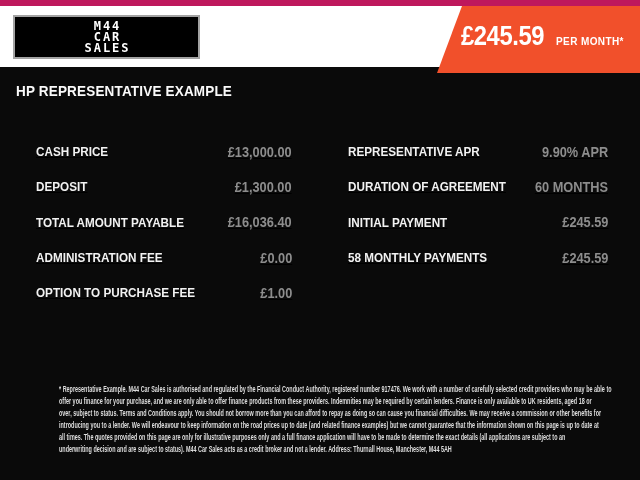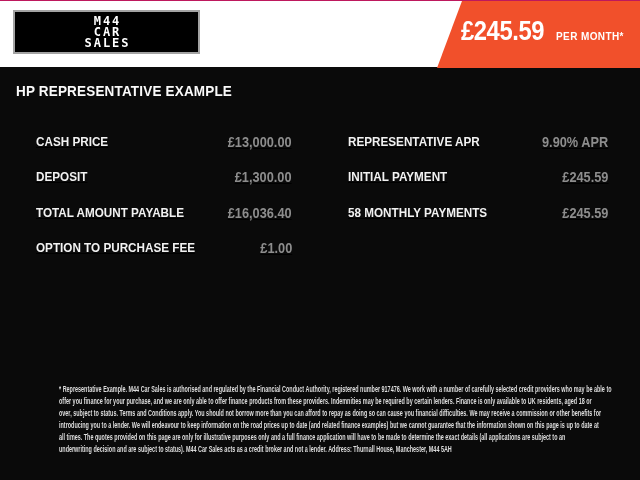--- a/index.html
+++ b/index.html
@@ -2,21 +2,21 @@
 <html><head>
 <meta charset="utf-8">
 <style>
   html,body { margin:0; padding:0; background:#0A0A0A; }
   .page {
     position:relative; width:640px; height:480px; overflow:hidden;
     background:#0A0A0A; font-family:"Liberation Sans", sans-serif;
   }
   .topbar {
     position:absolute; left:0; top:0; width:640px; height:67px;
-    background:#FFFFFF; border-top:1px solid #be185d; box-sizing:border-box;
+    background:#FFFFFF; border-top:6px solid #be185d; box-sizing:border-box;
   }
   .logo-box {
     position:absolute; left:13px; top:9px; width:183px; height:40px;
     background:#000000; border:2px solid #A3A3A3; cursor:pointer;
     display:flex; flex-direction:column; align-items:center; justify-content:center;
   }
   .logo-line {
     color:#FFFFFF; font-family:"DejaVu Sans Mono", monospace;
     font-weight:700; font-size:12px; line-height:11px;
     letter-spacing:2px; text-indent:2px;
@@ -39,21 +39,21 @@
   .title {
     position:absolute; left:16px; top:83px; margin:0;
     color:#FAFAFA; font-size:15px; font-weight:700; line-height:1;
     letter-spacing:0.2px; white-space:nowrap;
     transform:scaleX(0.9); transform-origin:0 0;
   }
   .col { position:absolute; top:134px; }
   .col-left  { left:36px;  width:256px; }
   .col-right { left:348px; width:260px; }
   .frow {
-    height:35.3px; display:flex; align-items:flex-start; justify-content:space-between;text-decoration:underline;
+    height:35.3px; display:flex; align-items:center; justify-content:space-between;text-decoration:underline;
   }
   .flabel {
     color:#F2F2F2; font-size:13px; font-weight:700; white-space:nowrap;
     transform:scaleX(0.9); transform-origin:0 50%;
   }
   .fvalue {
     color:#8D8D8D; font-size:14.5px; font-weight:700; white-space:nowrap;
     transform:scaleX(0.88); transform-origin:100% 50%;
   }
   .legal { position:absolute; left:15px; top:383px; width:620px;margin-left:44px; }
@@ -87,29 +87,37 @@
     </div>
     <div class="frow">
       <span class="flabel">DEPOSIT</span>
       <span class="fvalue">£1,300.00</span>
     </div>
     <div class="frow">
       <span class="flabel">TOTAL AMOUNT PAYABLE</span>
       <span class="fvalue">£16,036.40</span>
     </div>
     <div class="frow">
+      <span class="flabel">ADMINISTRATION FEE</span>
+      <span class="fvalue">£0.00</span>
+    </div>
+    <div class="frow">
       <span class="flabel">OPTION TO PURCHASE FEE</span>
       <span class="fvalue">£1.00</span>
     </div>
   </section>
 
   <section class="col col-right">
     <div class="frow">
       <span class="flabel">REPRESENTATIVE APR</span>
       <span class="fvalue">9.90% APR</span>
+    </div>
+    <div class="frow">
+      <span class="flabel">DURATION OF AGREEMENT</span>
+      <span class="fvalue">60 MONTHS</span>
     </div>
     <div class="frow">
       <span class="flabel">INITIAL PAYMENT</span>
       <span class="fvalue">£245.59</span>
     </div>
     <div class="frow">
       <span class="flabel">58 MONTHLY PAYMENTS</span>
       <span class="fvalue">£245.59</span>
     </div>
   </section>

